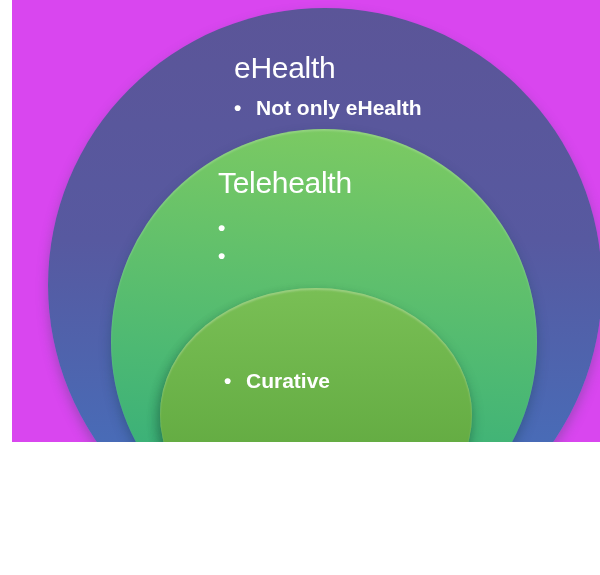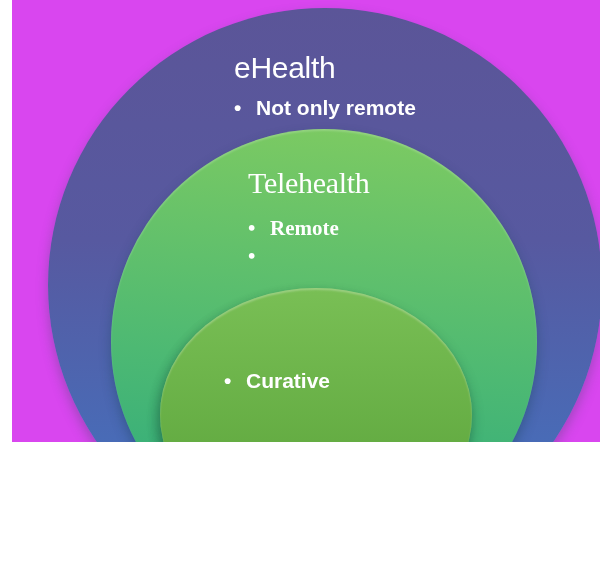--- a/index.html
+++ b/index.html
@@ -34,21 +34,21 @@
     left: 148px; top: 288px;
     width: 312px; height: 254px;
     box-shadow: 0 6px 12px rgba(20, 70, 50, 0.42), -5px 5px 10px rgba(20, 70, 50, 0.20), inset 0 2px 2px rgba(255,255,255,0.25);
   }
   .label-block {
     position: absolute;
     color: #ffffff;
     z-index: 5;
   }
   .lb-ehealth      { left: 222px; top: 50px;  width: 230px; }
-  .lb-telehealth   { left: 236px; top: 165px; width: 205px; font-family: Liberation Serif, serif; }
+  .lb-telehealth   { left: 206px; top: 165px; width: 205px; }
   .lb-telemedicine { left: 212px; top: 358px; width: 240px; }
   .circle-title {
     font-size: 30px;
     font-weight: 400;
     letter-spacing: -0.3px;
     line-height: 36px;
     white-space: nowrap;
   }
   .bullets { display: block; }
   .lb-ehealth .bullets      { margin-top: 9px; }
@@ -79,31 +79,30 @@
 
   <div class="circle circle-middle" style="background: linear-gradient(185deg, rgb(127, 203, 97) 0%, rgb(77, 185, 115) 55%, rgb(40, 168, 126) 100%);"></div>
 
   <div class="circle circle-inner" style="background: linear-gradient(rgb(121, 191, 85) 0%, rgb(88, 161, 56) 100%);"></div>
 
   <div class="label-block lb-ehealth">
     <div class="circle-title">eHealth</div>
     <div class="bullets">
       <div class="bullet">
         <span class="dot">•</span>
-        <span class="bullet-text">Not only remote</span>
+        <span class="bullet-text">Not only eHealth</span>
       </div>
     </div>
   </div>
 
   <div class="label-block lb-telehealth">
     <div class="circle-title">Telehealth</div>
     <div class="bullets">
       <div class="bullet">
         <span class="dot">•</span>
-        <span class="bullet-text">Remote</span>
       </div>
       <div class="bullet">
         <span class="dot">•</span>
       </div>
     </div>
   </div>
 
   <div class="label-block lb-telemedicine">
     <div class="bullets">
       <div class="bullet">

